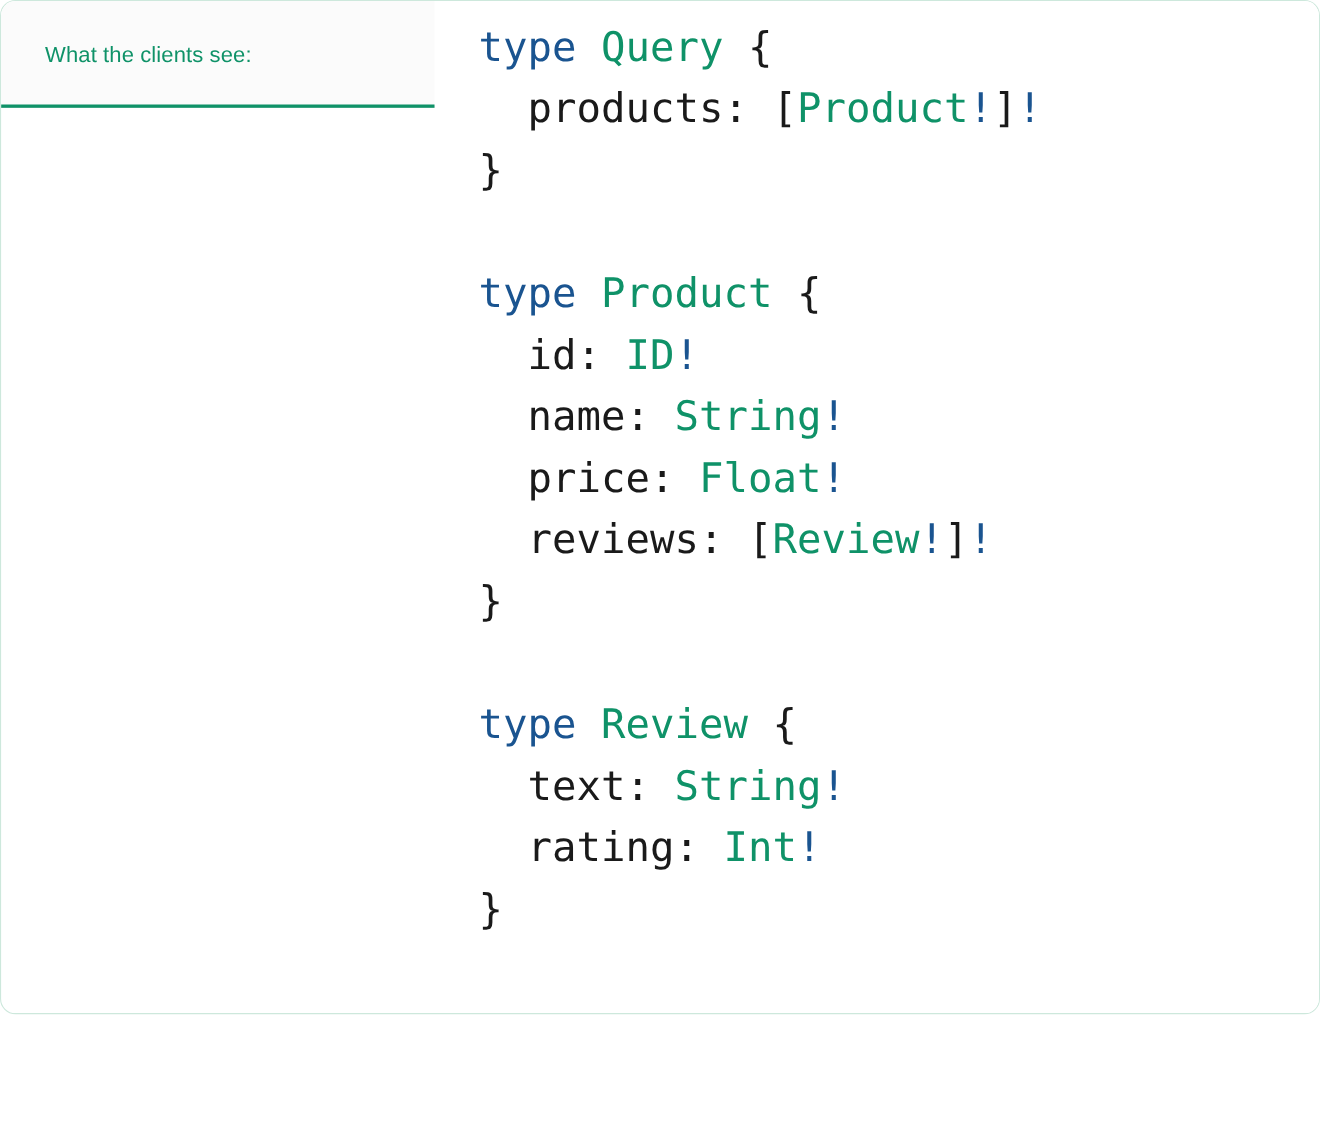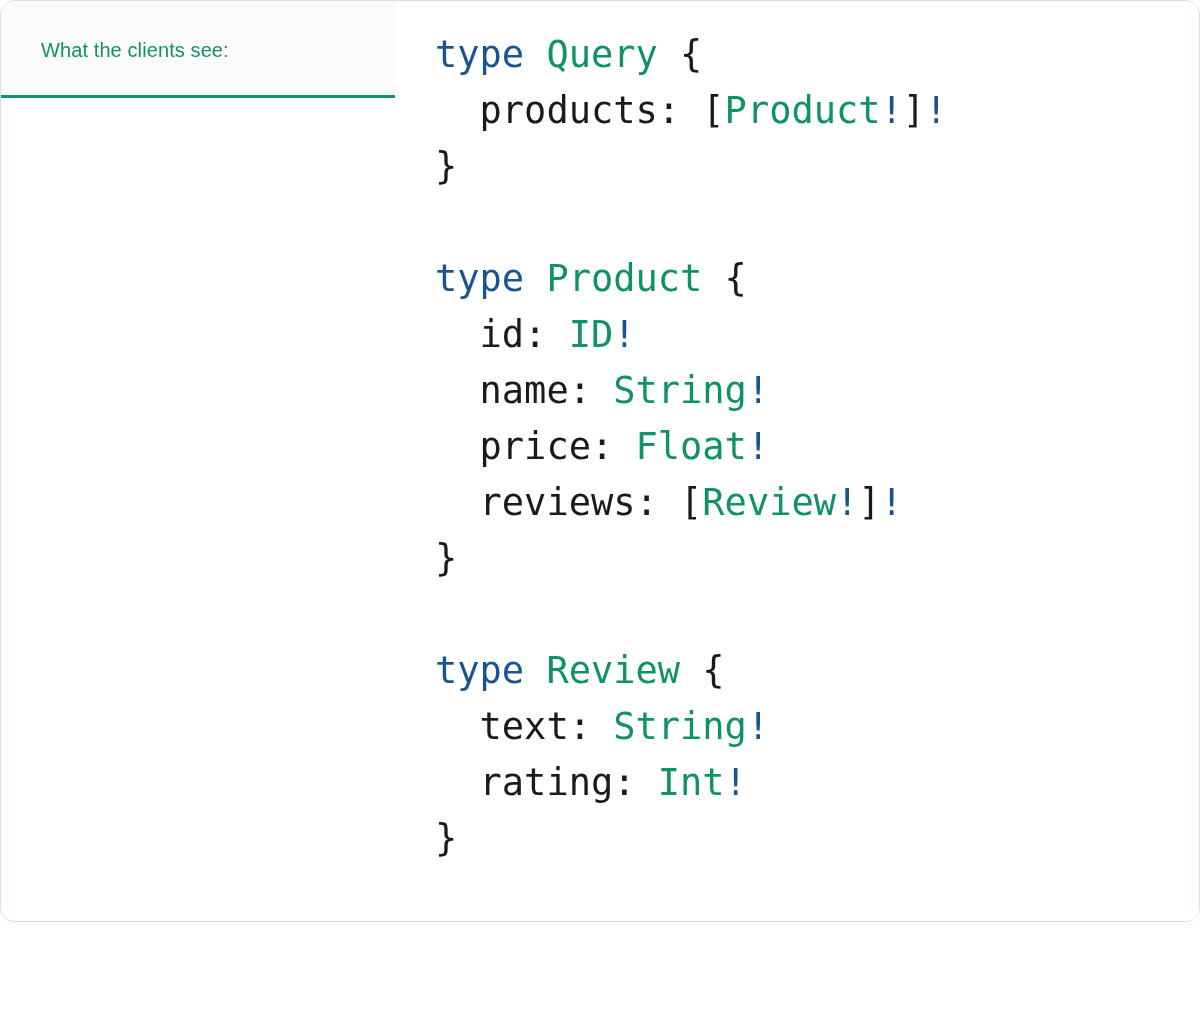--- a/index.html
+++ b/index.html
@@ -79,21 +79,21 @@
     right: 0;
     bottom: 0;
     height: 3px;
     background: #0f9268;
   }
 
   
   .code-area {
     flex: 1 1 auto;
     background: #ffffff;
-    padding: 26px 0 0 40px;
+    padding: 14px 0 0 40px;
     overflow: hidden;
   }
 
   pre.code {
     margin: 0;
     padding: 0;
     font-family: "DejaVu Sans Mono", "Liberation Mono", monospace;
     font-size: 37px;
     line-height: 56px;
     color: #1a1a1a;

